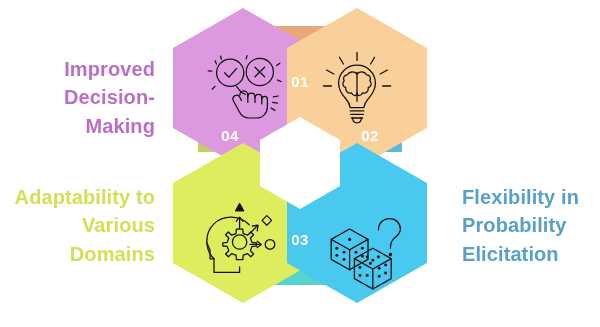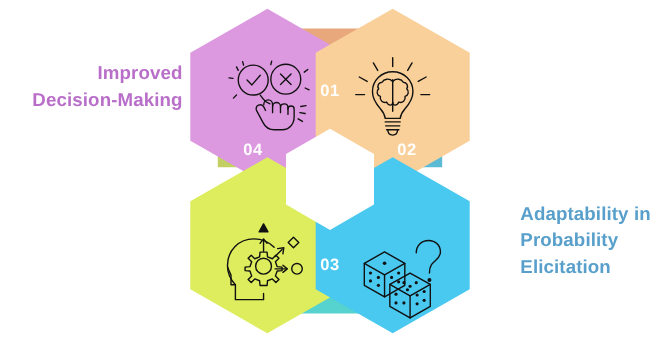--- a/index.html
+++ b/index.html
@@ -22,25 +22,24 @@
   #hex-stage {
     position: absolute;
     left: 0;
     top: 0;
     width: 600px;
     height: 327px;
   }
   .label-block {
     position: absolute;
     font-weight: bold;
-    font-size: 17px;
+    font-size: 20px;
     line-height: 1.42;
     letter-spacing: 0.1px;
     white-space: pre-line;
-    margin-left: 11px;
   }
   .label-left {
     text-align: right;
   }
   .label-right {
     text-align: left;
   }
   #label-improved-decision-making {
     left: 0px;
     top: 55px;
@@ -232,18 +231,20 @@
       <circle cx="148" cy="178" r="3.6" fill="#111111" stroke="none"></circle>
       <circle cx="164" cy="170" r="3.6" fill="#111111" stroke="none"></circle>
     </g>
 
   </svg>
 
   <div class="label-block label-left" id="label-improved-decision-making">Improved
 Decision-Making</div>
 
 
-
-  <div class="label-block label-right" id="label-flexibility-in-probability-elicitation">Adaptability in
+  <div class="label-block label-left" id="label-adaptability-to-various-domains">Adaptability to
+Various Domains</div>
+
+  <div class="label-block label-right" id="label-flexibility-in-probability-elicitation">Flexibility in
 Probability
 Elicitation</div>
 
 </div>
 
 </body></html>

